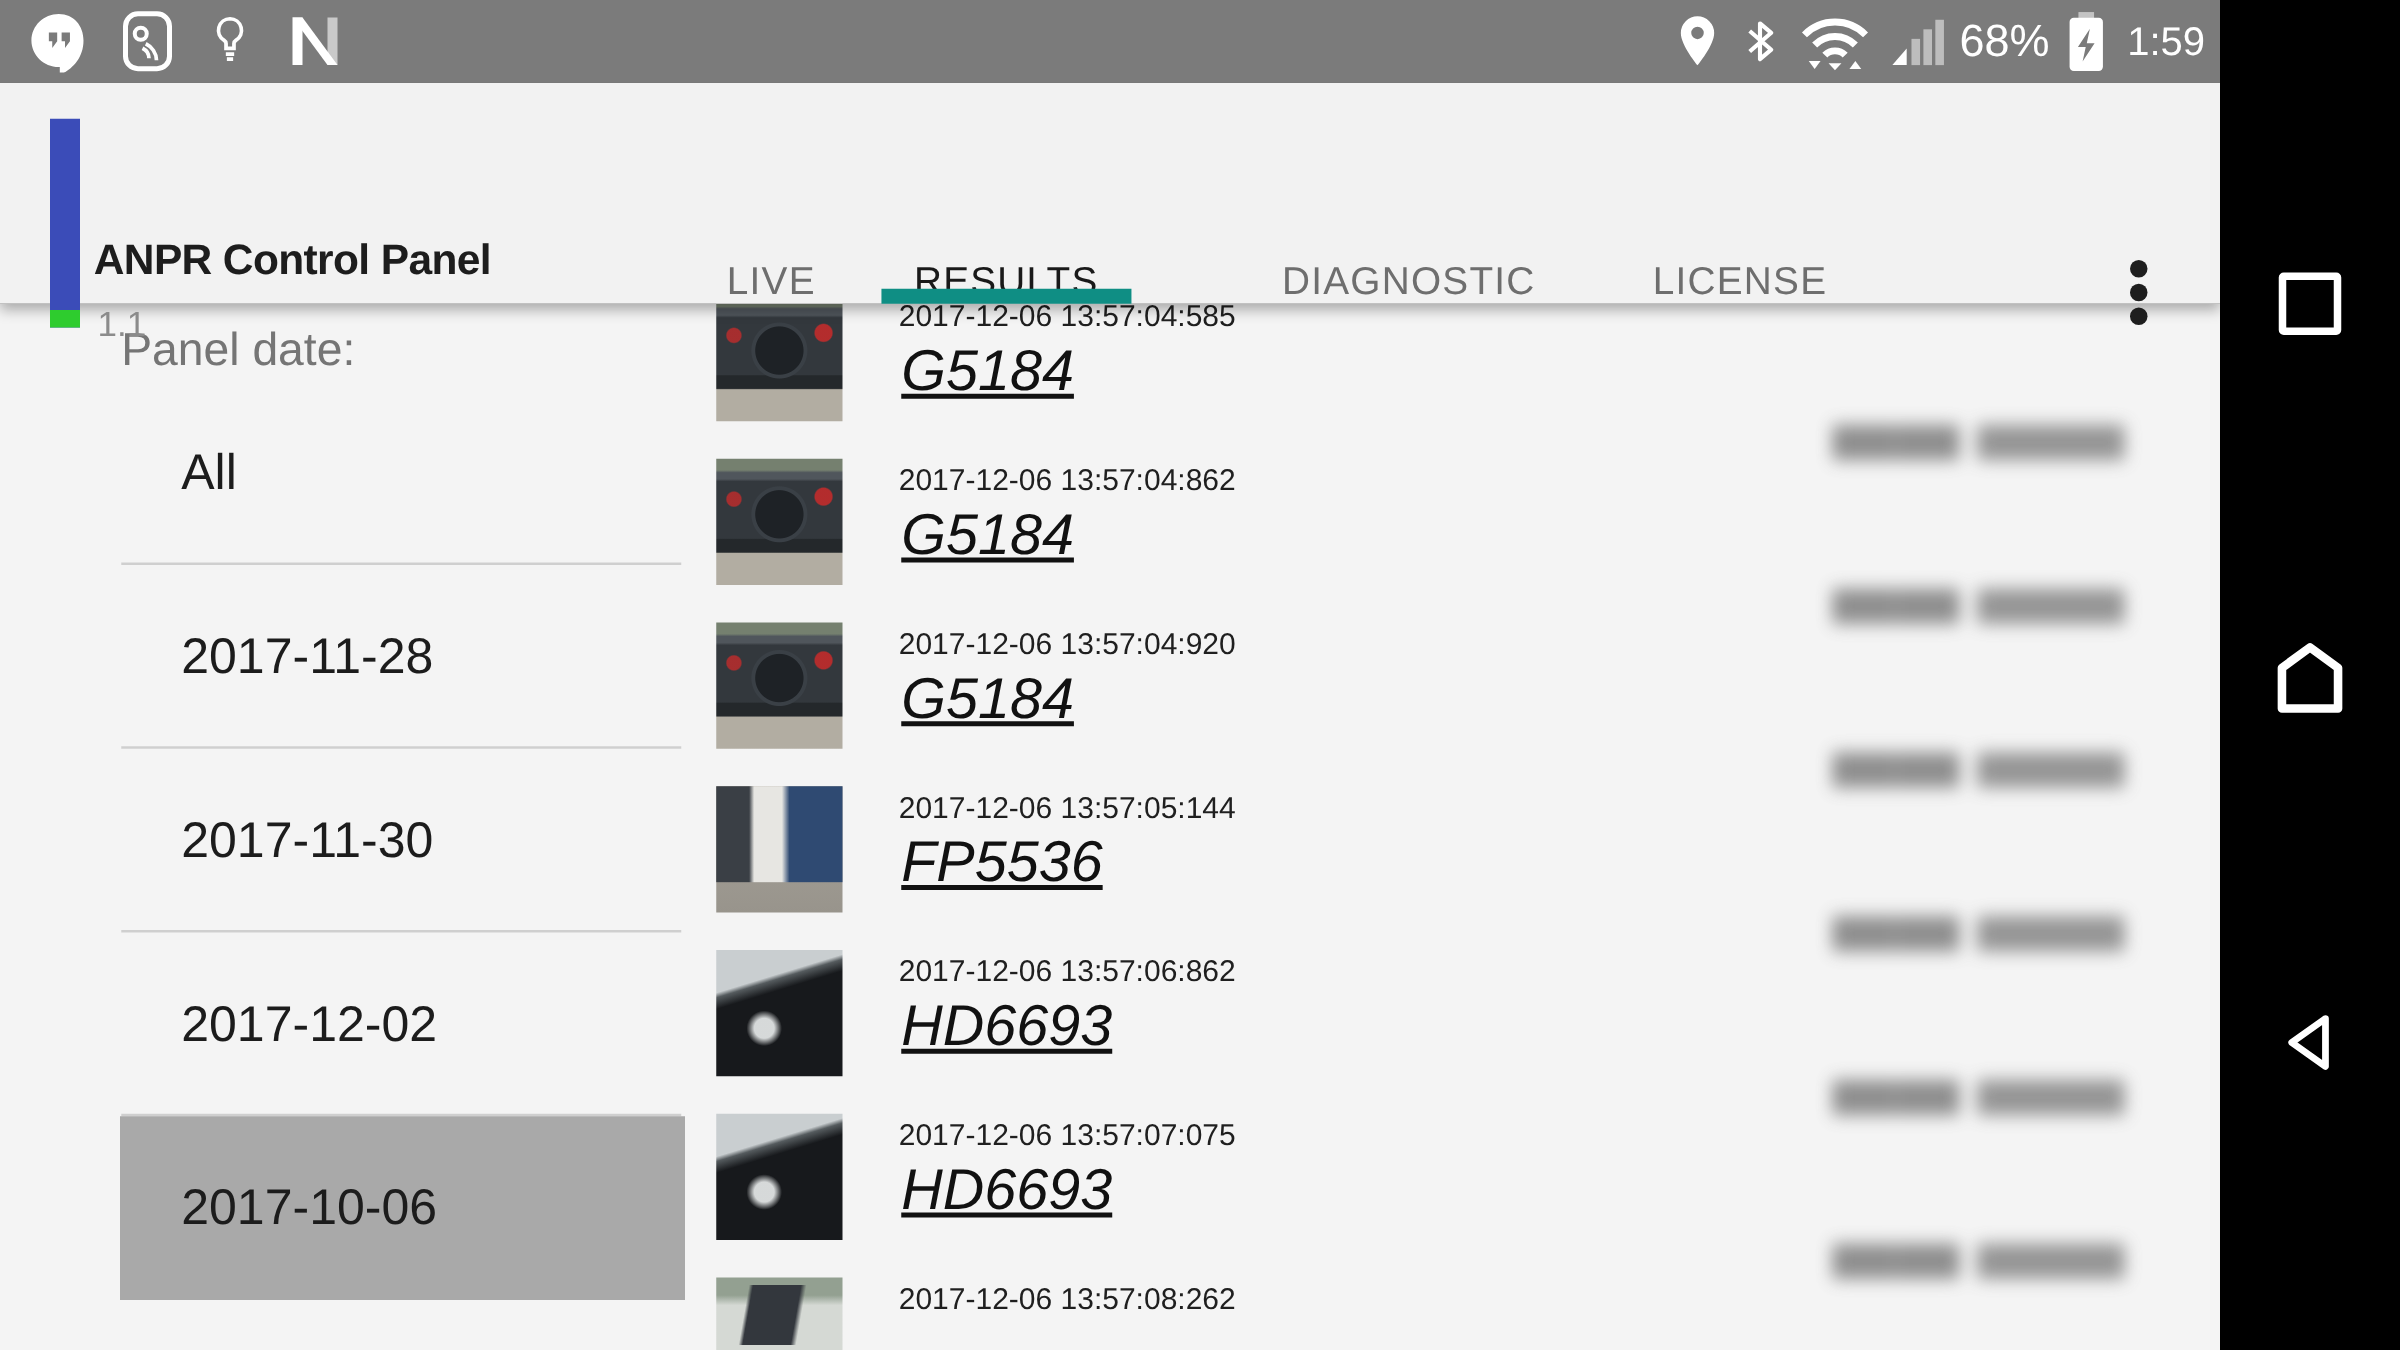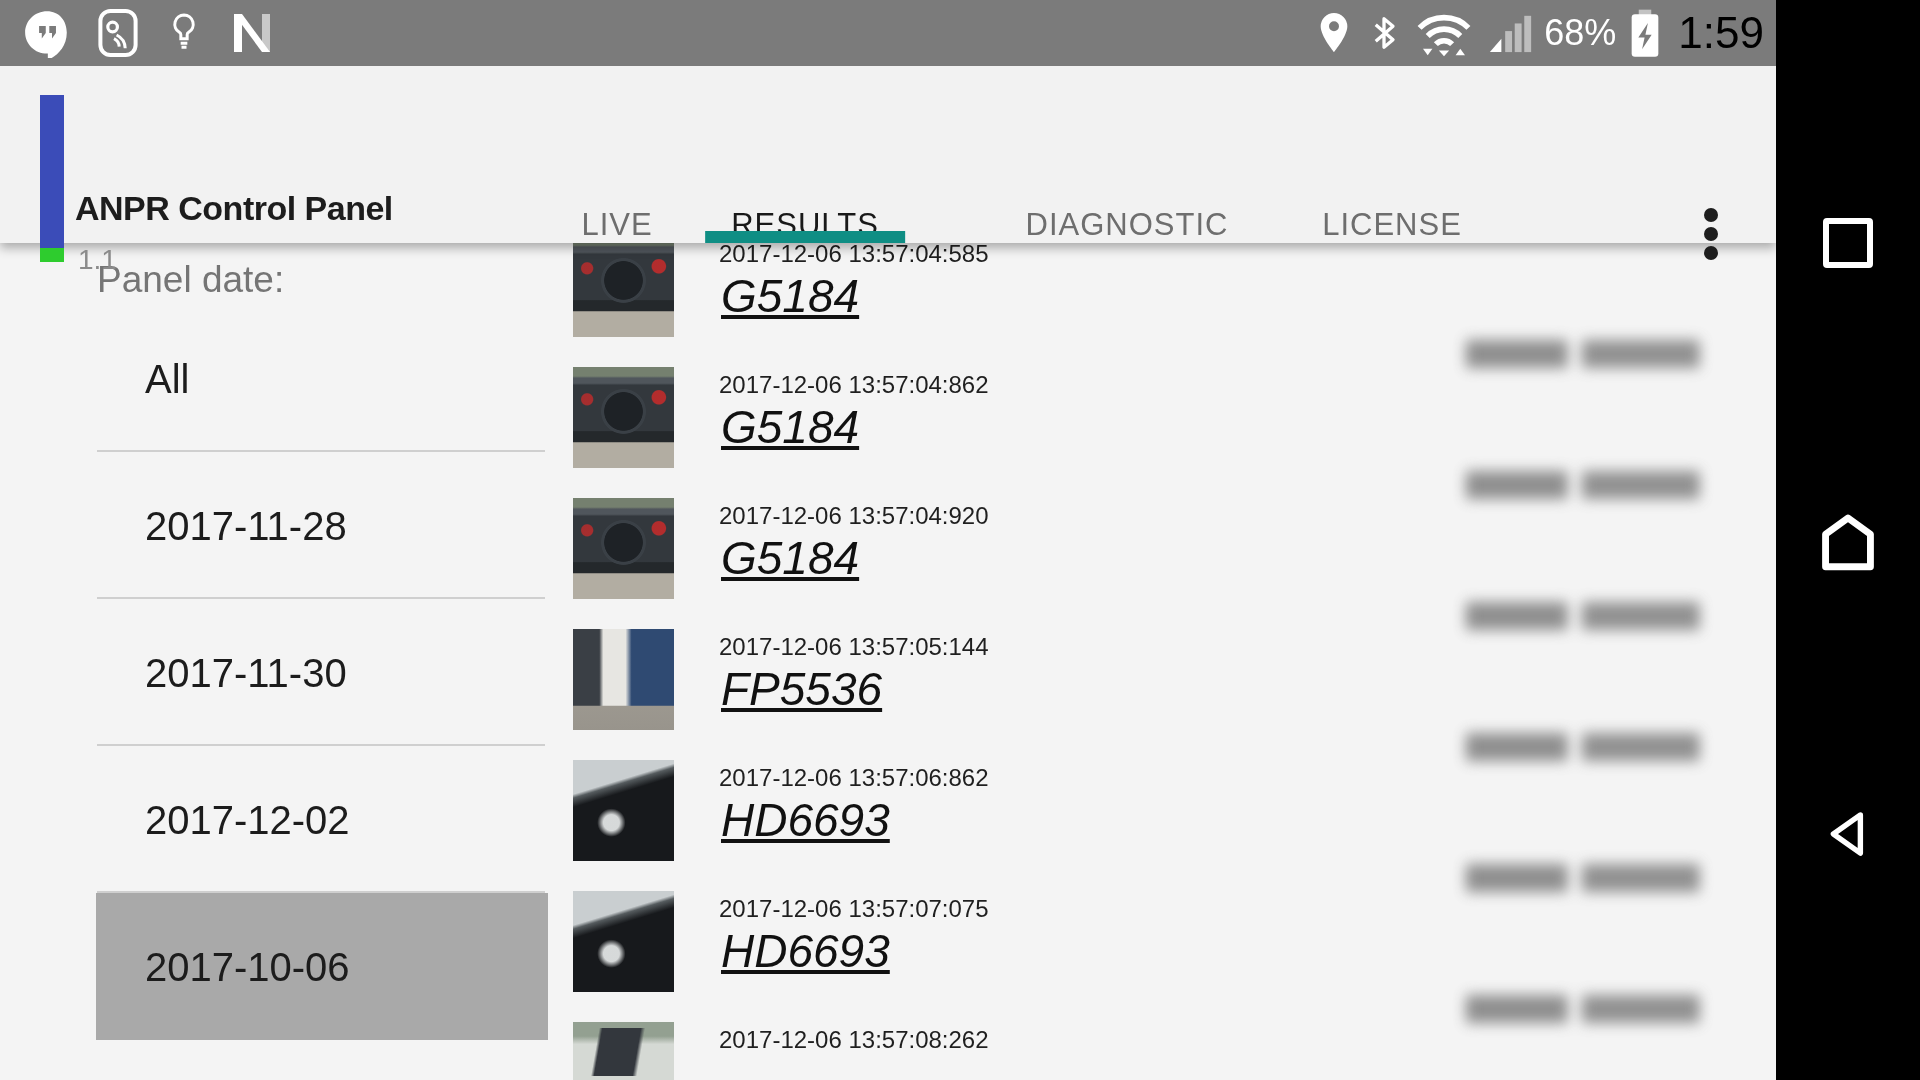--- a/index.html
+++ b/index.html
@@ -5,21 +5,21 @@
   html,body{margin:0;padding:0;width:1920px;height:1080px;overflow:hidden;background:#000;
     font-family:"Liberation Sans", sans-serif;}
   .screen{position:relative;width:1920px;height:1080px;background:#000;}
 
   
   .status-bar{position:absolute;left:0;top:0;width:1776px;height:66px;background:#7b7b7b;z-index:10;}
   .sb-left{position:absolute;left:22px;top:0;height:66px;display:flex;align-items:center;gap:22px;}
   .sb-right{position:absolute;right:10px;top:0;height:66px;display:flex;align-items:center;gap:12px;}
   .sb-ic{display:block;}
   .sb-text{color:#fff;font-size:36px;letter-spacing:0;}
-  .sb-time{color:#000000;font-size:44px;margin-left:4px;margin-right:2px;}
+  .sb-time{color:#ffffff;font-size:32px;margin-left:4px;margin-right:2px;}
 
   
   .app-bar{position:absolute;left:0;top:66px;width:1776px;height:177px;background:#f2f2f2;
     box-shadow:0 5px 10px rgba(0,0,0,.30);z-index:5;}
   .accent{position:absolute;left:40px;top:29px;width:24px;height:167px;background:#3b4cb8;z-index:6;}
   .accent .accent-green{position:absolute;left:0;bottom:0;width:24px;height:14px;background:#2ecc2e;}
   .ab-title{position:absolute;left:75px;top:123px;font-size:34px;font-weight:700;letter-spacing:-.5px;color:#1d1d1d;}
   .ab-version{position:absolute;left:78px;top:178px;font-size:28px;color:#8b8b8b;}
   .tab{position:absolute;top:0;height:177px;transform:translateX(-50%);display:flex;align-items:flex-end;
     font-size:31px;font-weight:500;letter-spacing:1px;color:#6e6e6e;cursor:pointer;}

